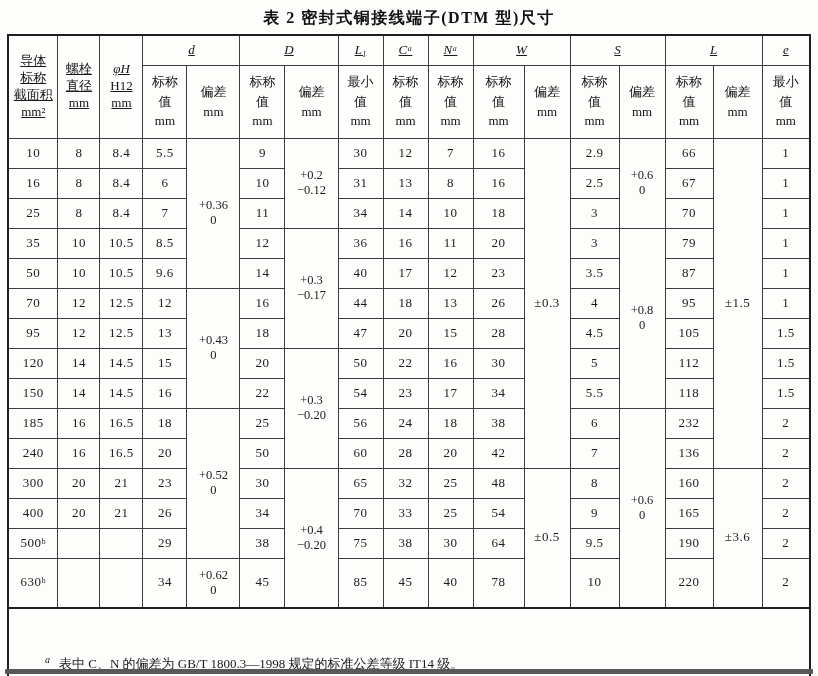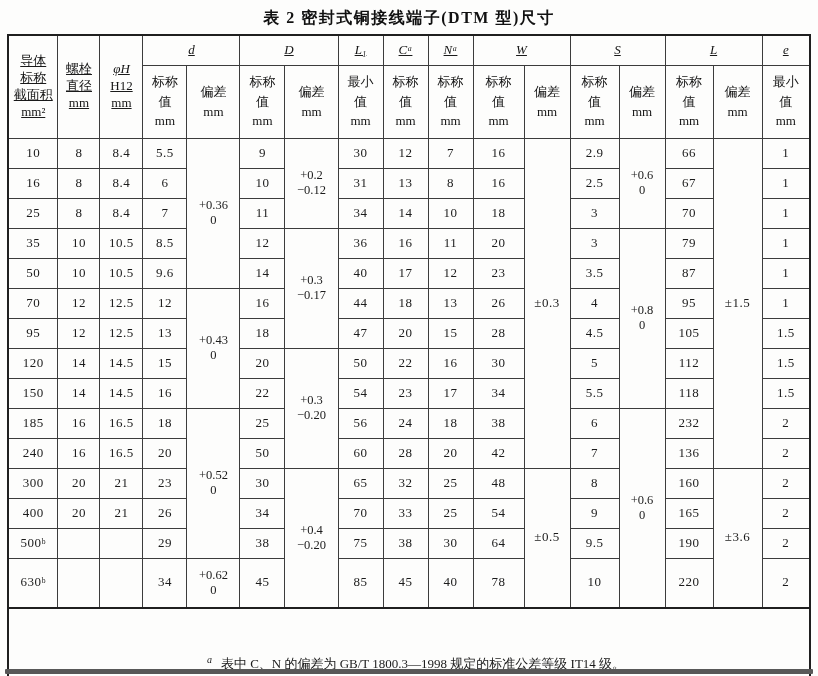--- a/index.html
+++ b/index.html
@@ -57,21 +57,21 @@
     letter-spacing:0;
   }
   tfoot td.footnotes {
     text-align:left;
     vertical-align:middle;
     height:58px;
     padding:6px 14px 8px 28px;
     position:relative;
     border-top:2px solid #1f1f1f;
   }
-  .fn { font-size:13px; margin:4px 0; color:#1b1b1b;text-align:center; }
+  .fn { font-size:13px; margin:4px 8px; color:#1b1b1b; }
   .fn-marker {
     font-size:10px;
     font-style:italic;
     vertical-align:super;
     margin-right:9px;
   }
   .bottom-bar {
     position:absolute;
     left:5px; right:5px; bottom:2px;
     height:5px;

